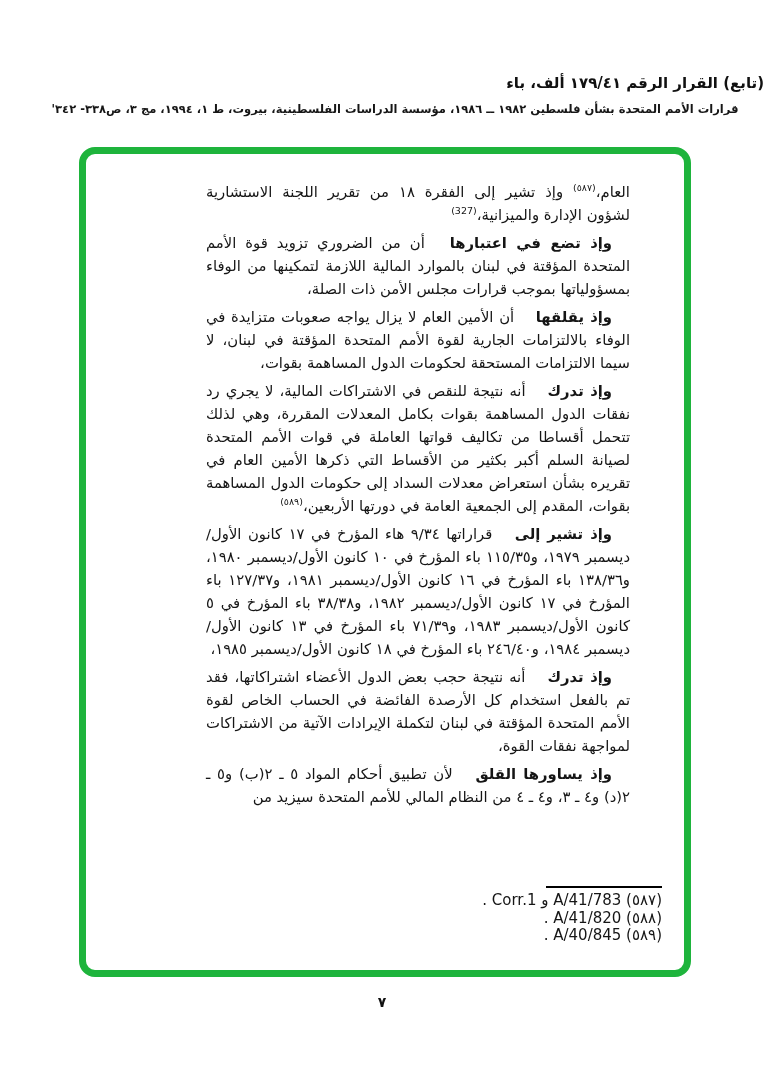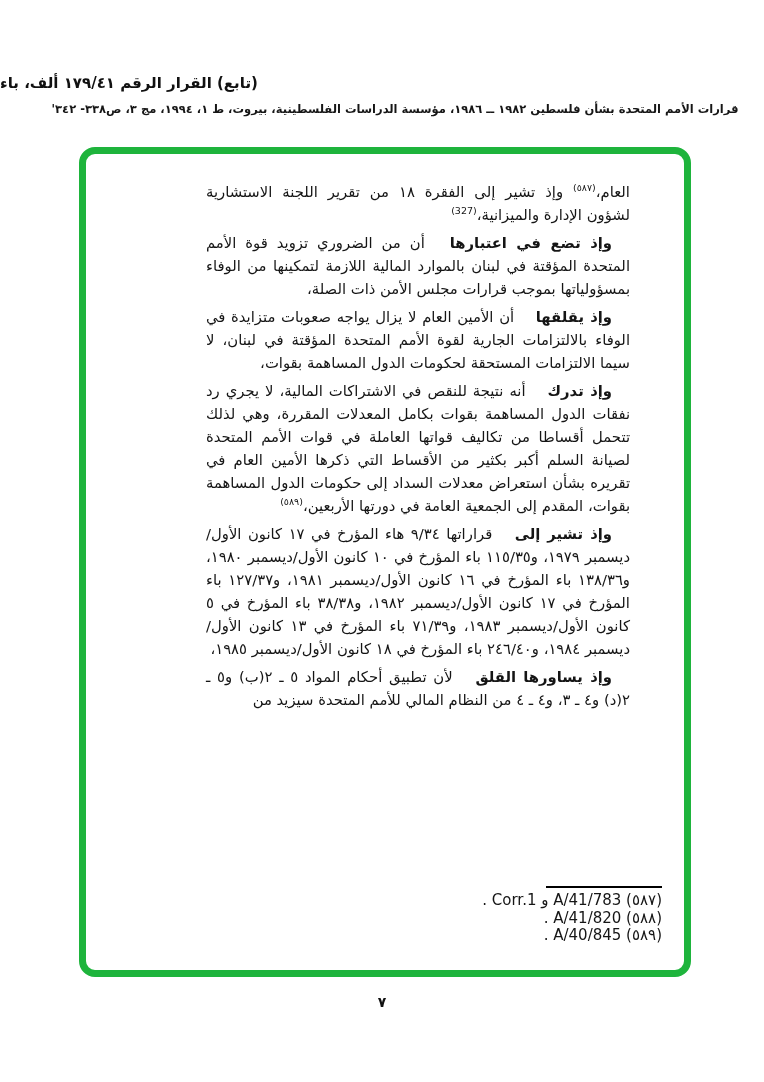--- a/index.html
+++ b/index.html
@@ -1,21 +1,21 @@
 <!DOCTYPE html>
 <html lang="ar"><head>
 <meta charset="utf-8">
 <style>
   html,body{margin:0;padding:0;}
   body{
     width:764px;height:1082px;position:relative;background:#ffffff;
     font-family:"DejaVu Sans",sans-serif;color:#141414;overflow:hidden;
   }
   .doc-title{
-    position:absolute;top:74px;left:0;width:764px;text-align:left;
+    position:absolute;top:74px;left:0;width:764px;text-align:right;
     direction:rtl;font-weight:bold;font-size:15px;letter-spacing:0;color:#111;
   }
   .doc-citation{
     position:absolute;top:102px;left:13px;width:764px;text-align:center;
     direction:rtl;font-weight:bold;font-size:11.5px;color:#161616;
   }
   .annotation-box{
     position:absolute;left:79px;top:147px;width:598px;height:816px;
     border:7px solid #1eb43c;border-radius:16px;background:transparent;
   }
@@ -49,20 +49,21 @@
 <div class="doc-citation">قرارات الأمم المتحدة بشأن فلسطين ١٩٨٢ ــ ١٩٨٦، مؤسسة الدراسات الفلسطينية، بيروت، ط ١، ١٩٩٤، مج ٣، ص٣٣٨- ٣٤٢'</div>
 
 <div class="annotation-box" style="border-color: rgb(30, 180, 60);"></div>
 
 <div class="body-text">
     <div class="para no-indent"><span>العام،</span><sup class="fnref">(٥٨٧)</sup><span> وإذ تشير إلى الفقرة ١٨ من تقرير اللجنة الاستشارية لشؤون الإدارة والميزانية،</span><sup class="fnref">(327)</sup></div>
     <div class="para"><span class="seg-bold">وإذ تضع في اعتبارها</span><span> أن من الضروري تزويد قوة الأمم المتحدة المؤقتة في لبنان بالموارد المالية اللازمة لتمكينها من الوفاء بمسؤولياتها بموجب قرارات مجلس الأمن ذات الصلة،</span></div>
     <div class="para"><span class="seg-bold">وإذ يقلقها</span><span> أن الأمين العام لا يزال يواجه صعوبات متزايدة في الوفاء بالالتزامات الجارية لقوة الأمم المتحدة المؤقتة في لبنان، لا سيما الالتزامات المستحقة لحكومات الدول المساهمة بقوات،</span></div>
     <div class="para"><span class="seg-bold">وإذ تدرك</span><span> أنه نتيجة للنقص في الاشتراكات المالية، لا يجري رد نفقات الدول المساهمة بقوات بكامل المعدلات المقررة، وهي لذلك تتحمل أقساطا من تكاليف قواتها العاملة في قوات الأمم المتحدة لصيانة السلم أكبر بكثير من الأقساط التي ذكرها الأمين العام في تقريره بشأن استعراض معدلات السداد إلى حكومات الدول المساهمة بقوات، المقدم إلى الجمعية العامة في دورتها الأربعين،</span><sup class="fnref">(٥٨٩)</sup></div>
     <div class="para"><span class="seg-bold">وإذ تشير إلى</span><span> قراراتها ٩/٣٤ هاء المؤرخ في ١٧ كانون الأول/ديسمبر ١٩٧٩، و١١٥/٣٥ باء المؤرخ في ١٠ كانون الأول/ديسمبر ١٩٨٠، و١٣٨/٣٦ باء المؤرخ في ١٦ كانون الأول/ديسمبر ١٩٨١، و١٢٧/٣٧ باء المؤرخ في ١٧ كانون الأول/ديسمبر ١٩٨٢، و٣٨/٣٨ باء المؤرخ في ٥ كانون الأول/ديسمبر ١٩٨٣، و٧١/٣٩ باء المؤرخ في ١٣ كانون الأول/ديسمبر ١٩٨٤، و٢٤٦/٤٠ باء المؤرخ في ١٨ كانون الأول/ديسمبر ١٩٨٥،</span></div>
+    <div class="para"><span class="seg-bold">وإذ تدرك</span><span> أنه نتيجة حجب بعض الدول الأعضاء اشتراكاتها، فقد تم بالفعل استخدام كل الأرصدة الفائضة في الحساب الخاص لقوة الأمم المتحدة المؤقتة في لبنان لتكملة الإيرادات الآتية من الاشتراكات لمواجهة نفقات القوة،</span></div>
     <div class="para"><span class="seg-bold">وإذ يساورها القلق</span><span> لأن تطبيق أحكام المواد ٥ ـ ٢(ب) و٥ ـ ٢(د) و٤ ـ ٣، و٤ ـ ٤ من النظام المالي للأمم المتحدة سيزيد من</span></div>
   </div>
 
 <div class="fn-divider"></div>
 <div class="footnotes">
     <div class="footnote-item">(٥٨٧) A/41/783 و Corr.1 .</div>
     <div class="footnote-item">(٥٨٨) A/41/820 .</div>
     <div class="footnote-item">(٥٨٩) A/40/845 .</div>
   </div>
 

